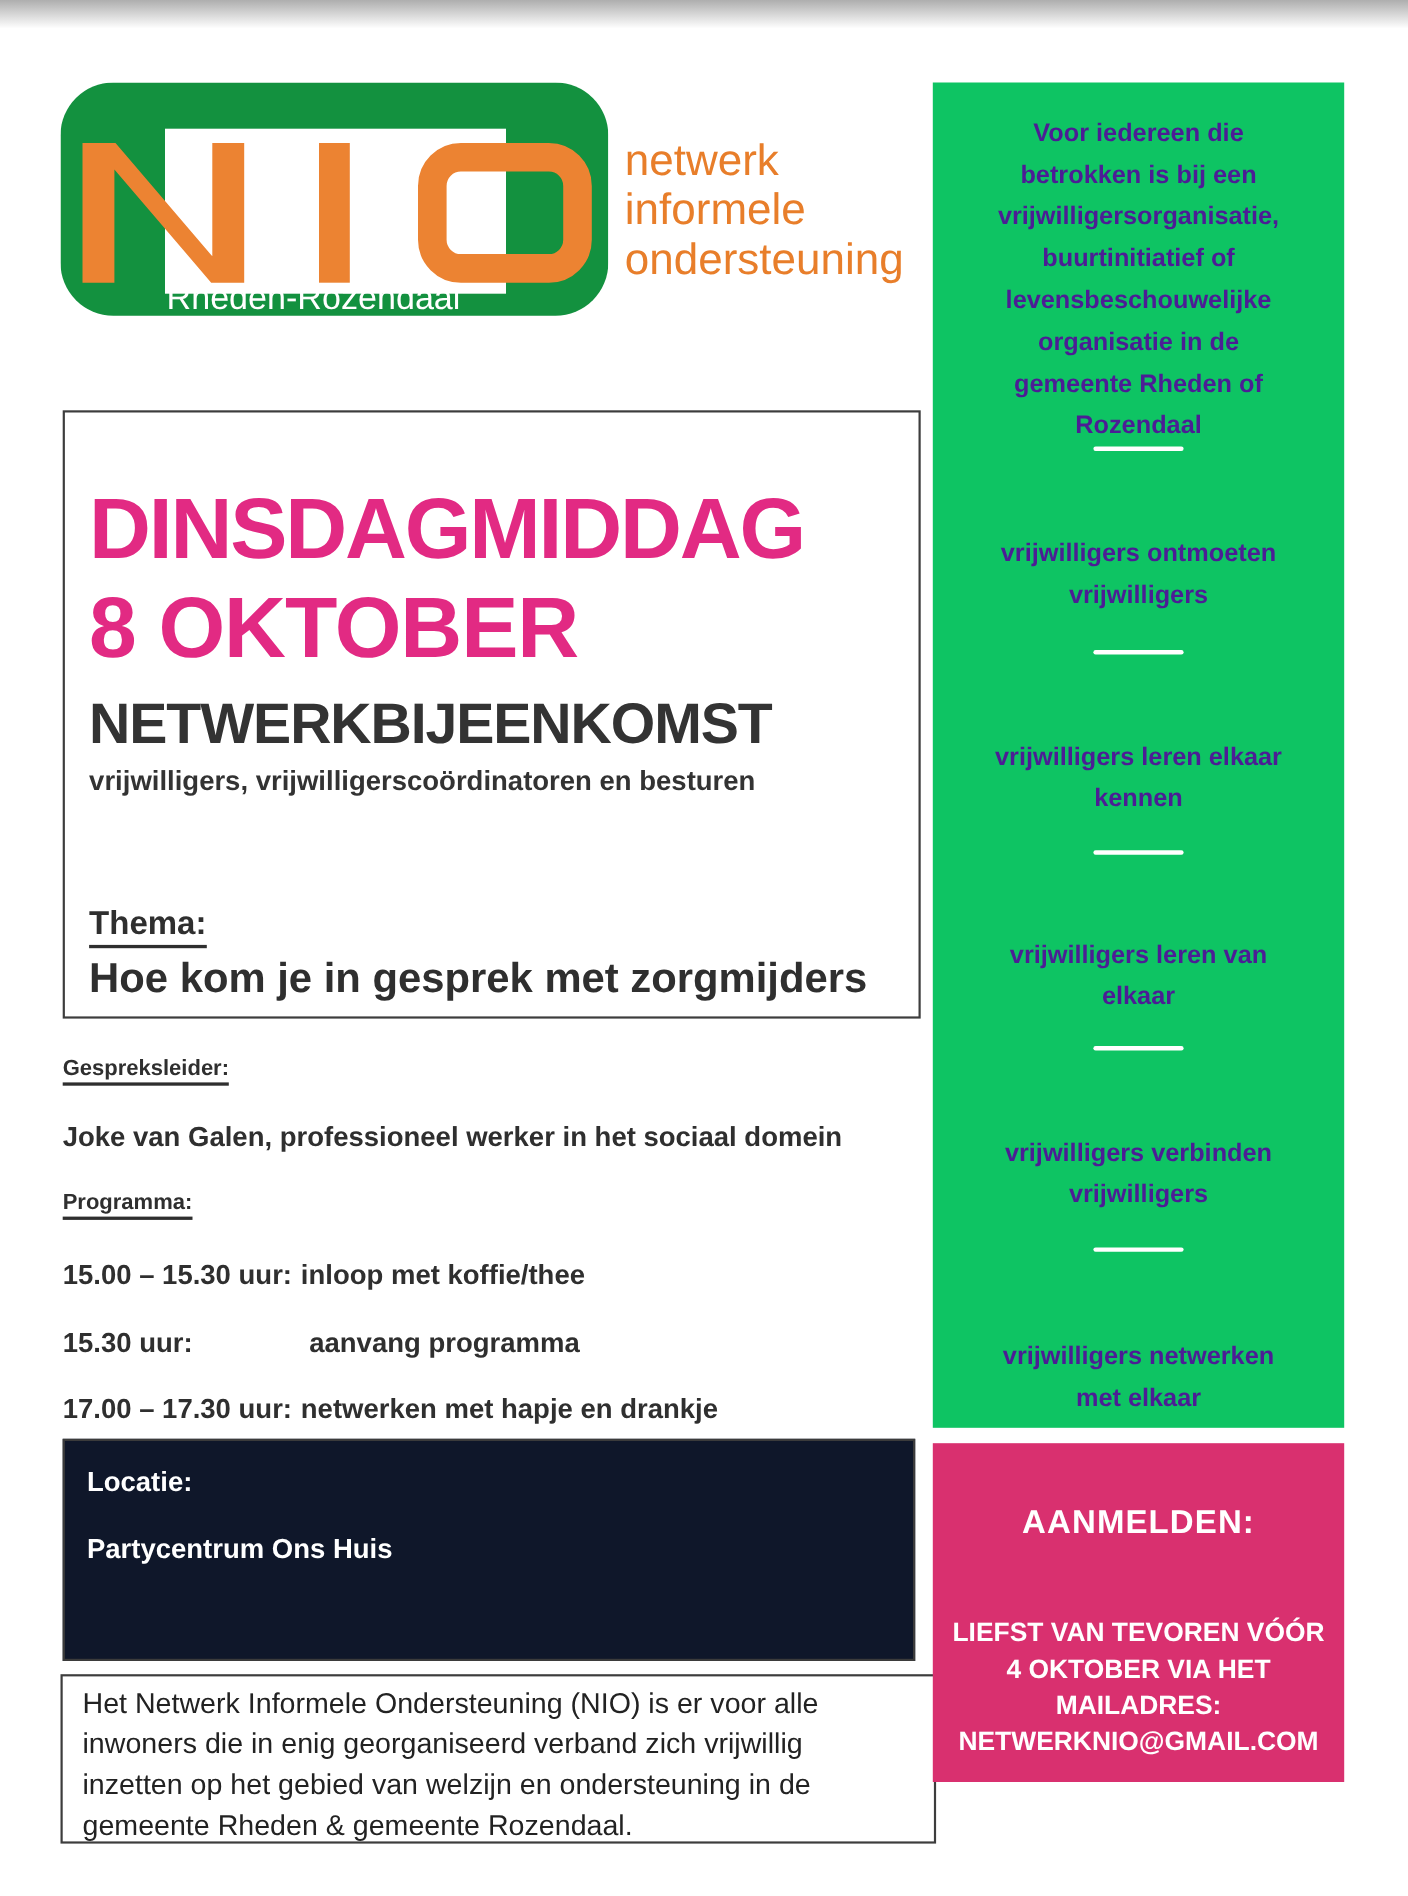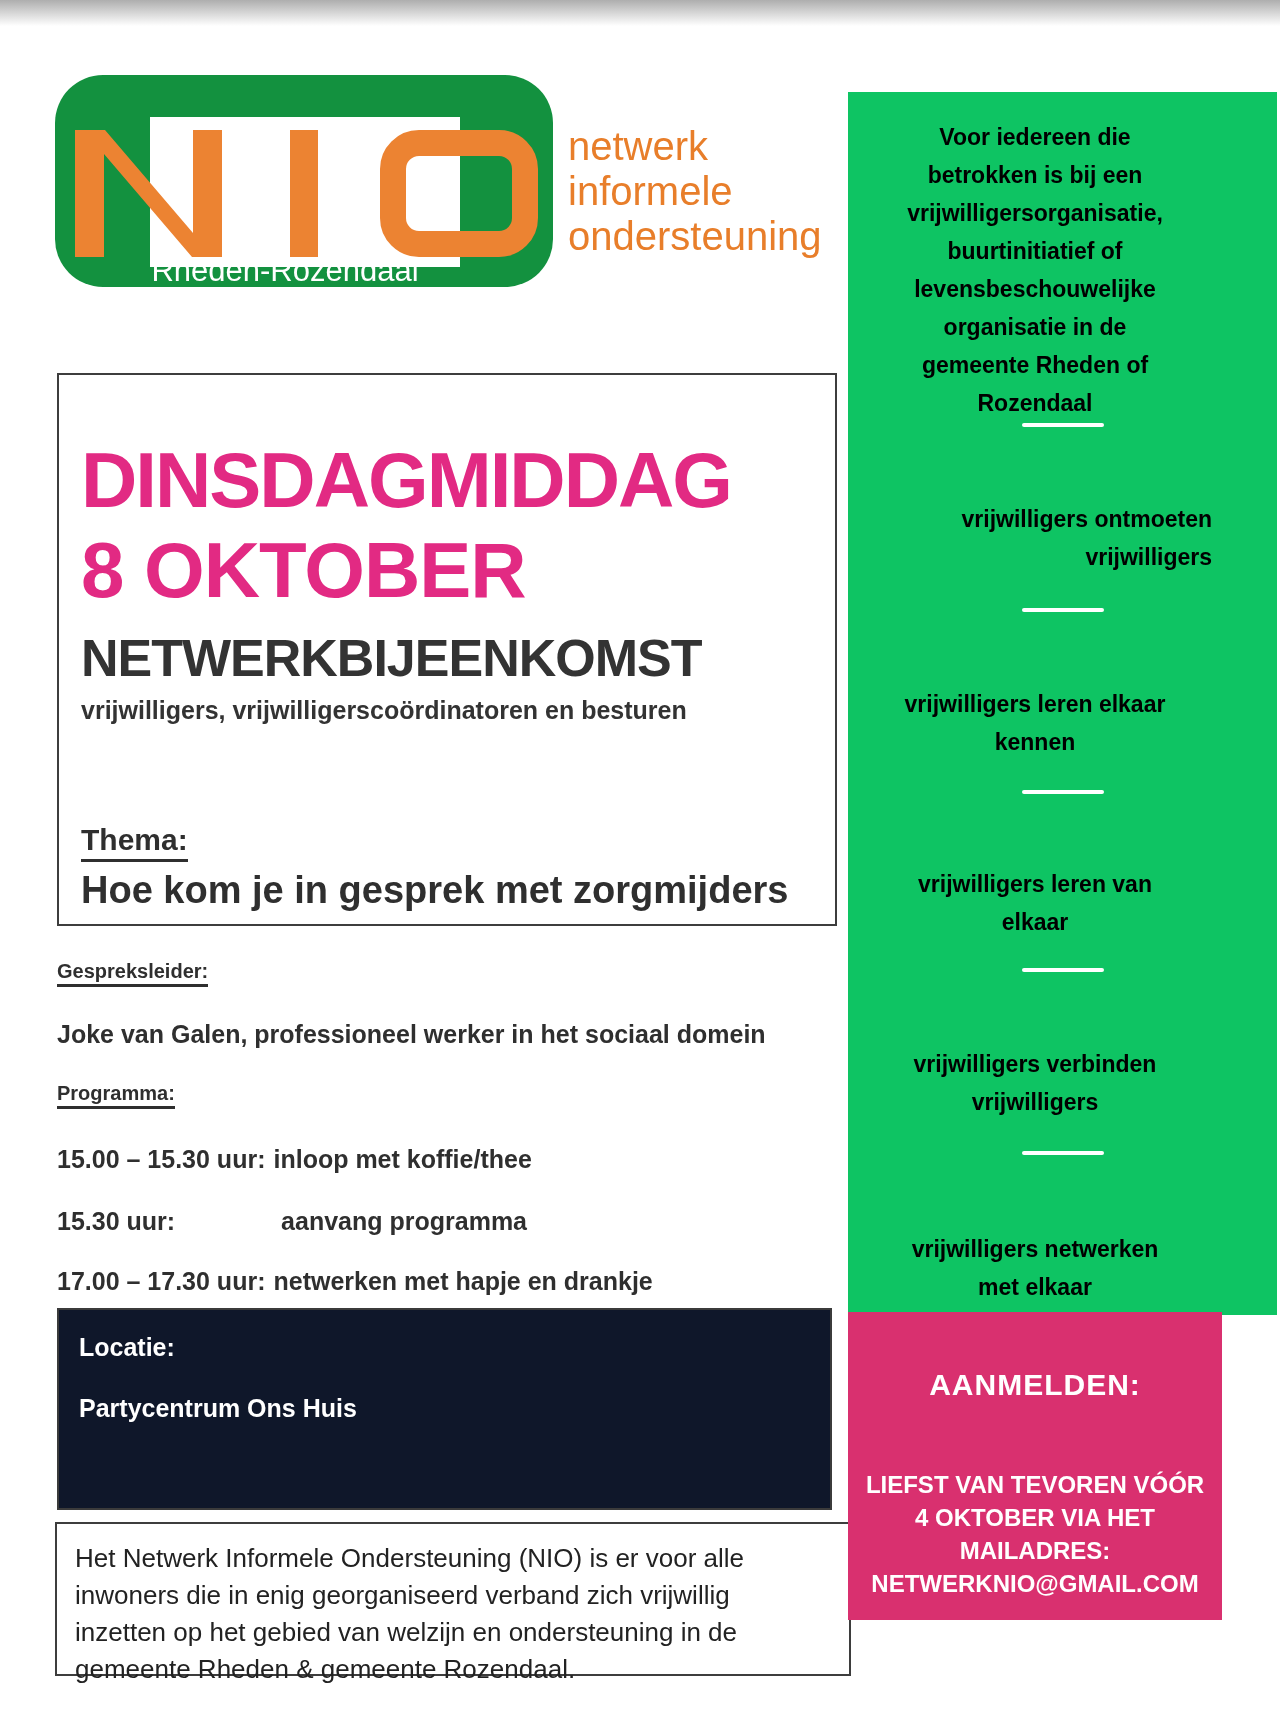--- a/index.html
+++ b/index.html
@@ -41,27 +41,27 @@
   .loc-box{
     position:absolute;left:57px;top:1308px;width:775px;height:202px;
     background:#0f172a;border:2px solid #3b3b3b;box-sizing:border-box;
     color:#ffffff;font-weight:bold;font-size:25px;
   }
   .loc-box .row{position:absolute;left:20px;line-height:1.2;white-space:nowrap;}
   
   .footer-box{
     position:absolute;left:55px;top:1522px;width:796px;height:154px;
     border:2px solid #3d3d3d;box-sizing:border-box;background:#ffffff;
-    padding:16px 18px;font-size:26px;line-height:37px;color:#222222;
+    padding:6px 18px;font-size:26px;line-height:37px;color:#222222;
     white-space:pre-line;font-weight:400;
   }
   
   .green-panel{
-    position:absolute;left:848px;top:92px;width:429px;height:1223px;
-    background:#0EC463;color:#000000;
+    position:absolute;left:848px;top:75px;width:374px;height:1223px;
+    background:#0EC463;color:#4c1d95;
   }
   .green-item{
     position:absolute;left:10px;width:354px;text-align:center;
     font-size:23px;line-height:38px;font-weight:bold;white-space:pre-line;
   }
   .divider{
     position:absolute;left:calc(50% - 41px);width:82px;height:4px;
     background:#ffffff;border-radius:2px;
   }
   .pink-panel{
@@ -135,21 +135,21 @@
   <div class="green-panel">
     <div class="green-item" style="top:26px;">Voor iedereen die
 betrokken is bij een
 vrijwilligersorganisatie,
 buurtinitiatief of
 levensbeschouwelijke
 organisatie in de
 gemeente Rheden of
 Rozendaal</div>
     <div class="divider" style="top:331px;"></div>
-    <div class="green-item" style="top:408px;text-align:right;">vrijwilligers ontmoeten
+    <div class="green-item" style="top:408px;">vrijwilligers ontmoeten
 vrijwilligers</div>
     <div class="divider" style="top:516px;"></div>
     <div class="green-item" style="top:593px;">vrijwilligers leren elkaar
 kennen</div>
     <div class="divider" style="top:698px;"></div>
     <div class="green-item" style="top:773px;">vrijwilligers leren van
 elkaar</div>
     <div class="divider" style="top:876px;"></div>
     <div class="green-item" style="top:953px;">vrijwilligers verbinden
 vrijwilligers</div>

